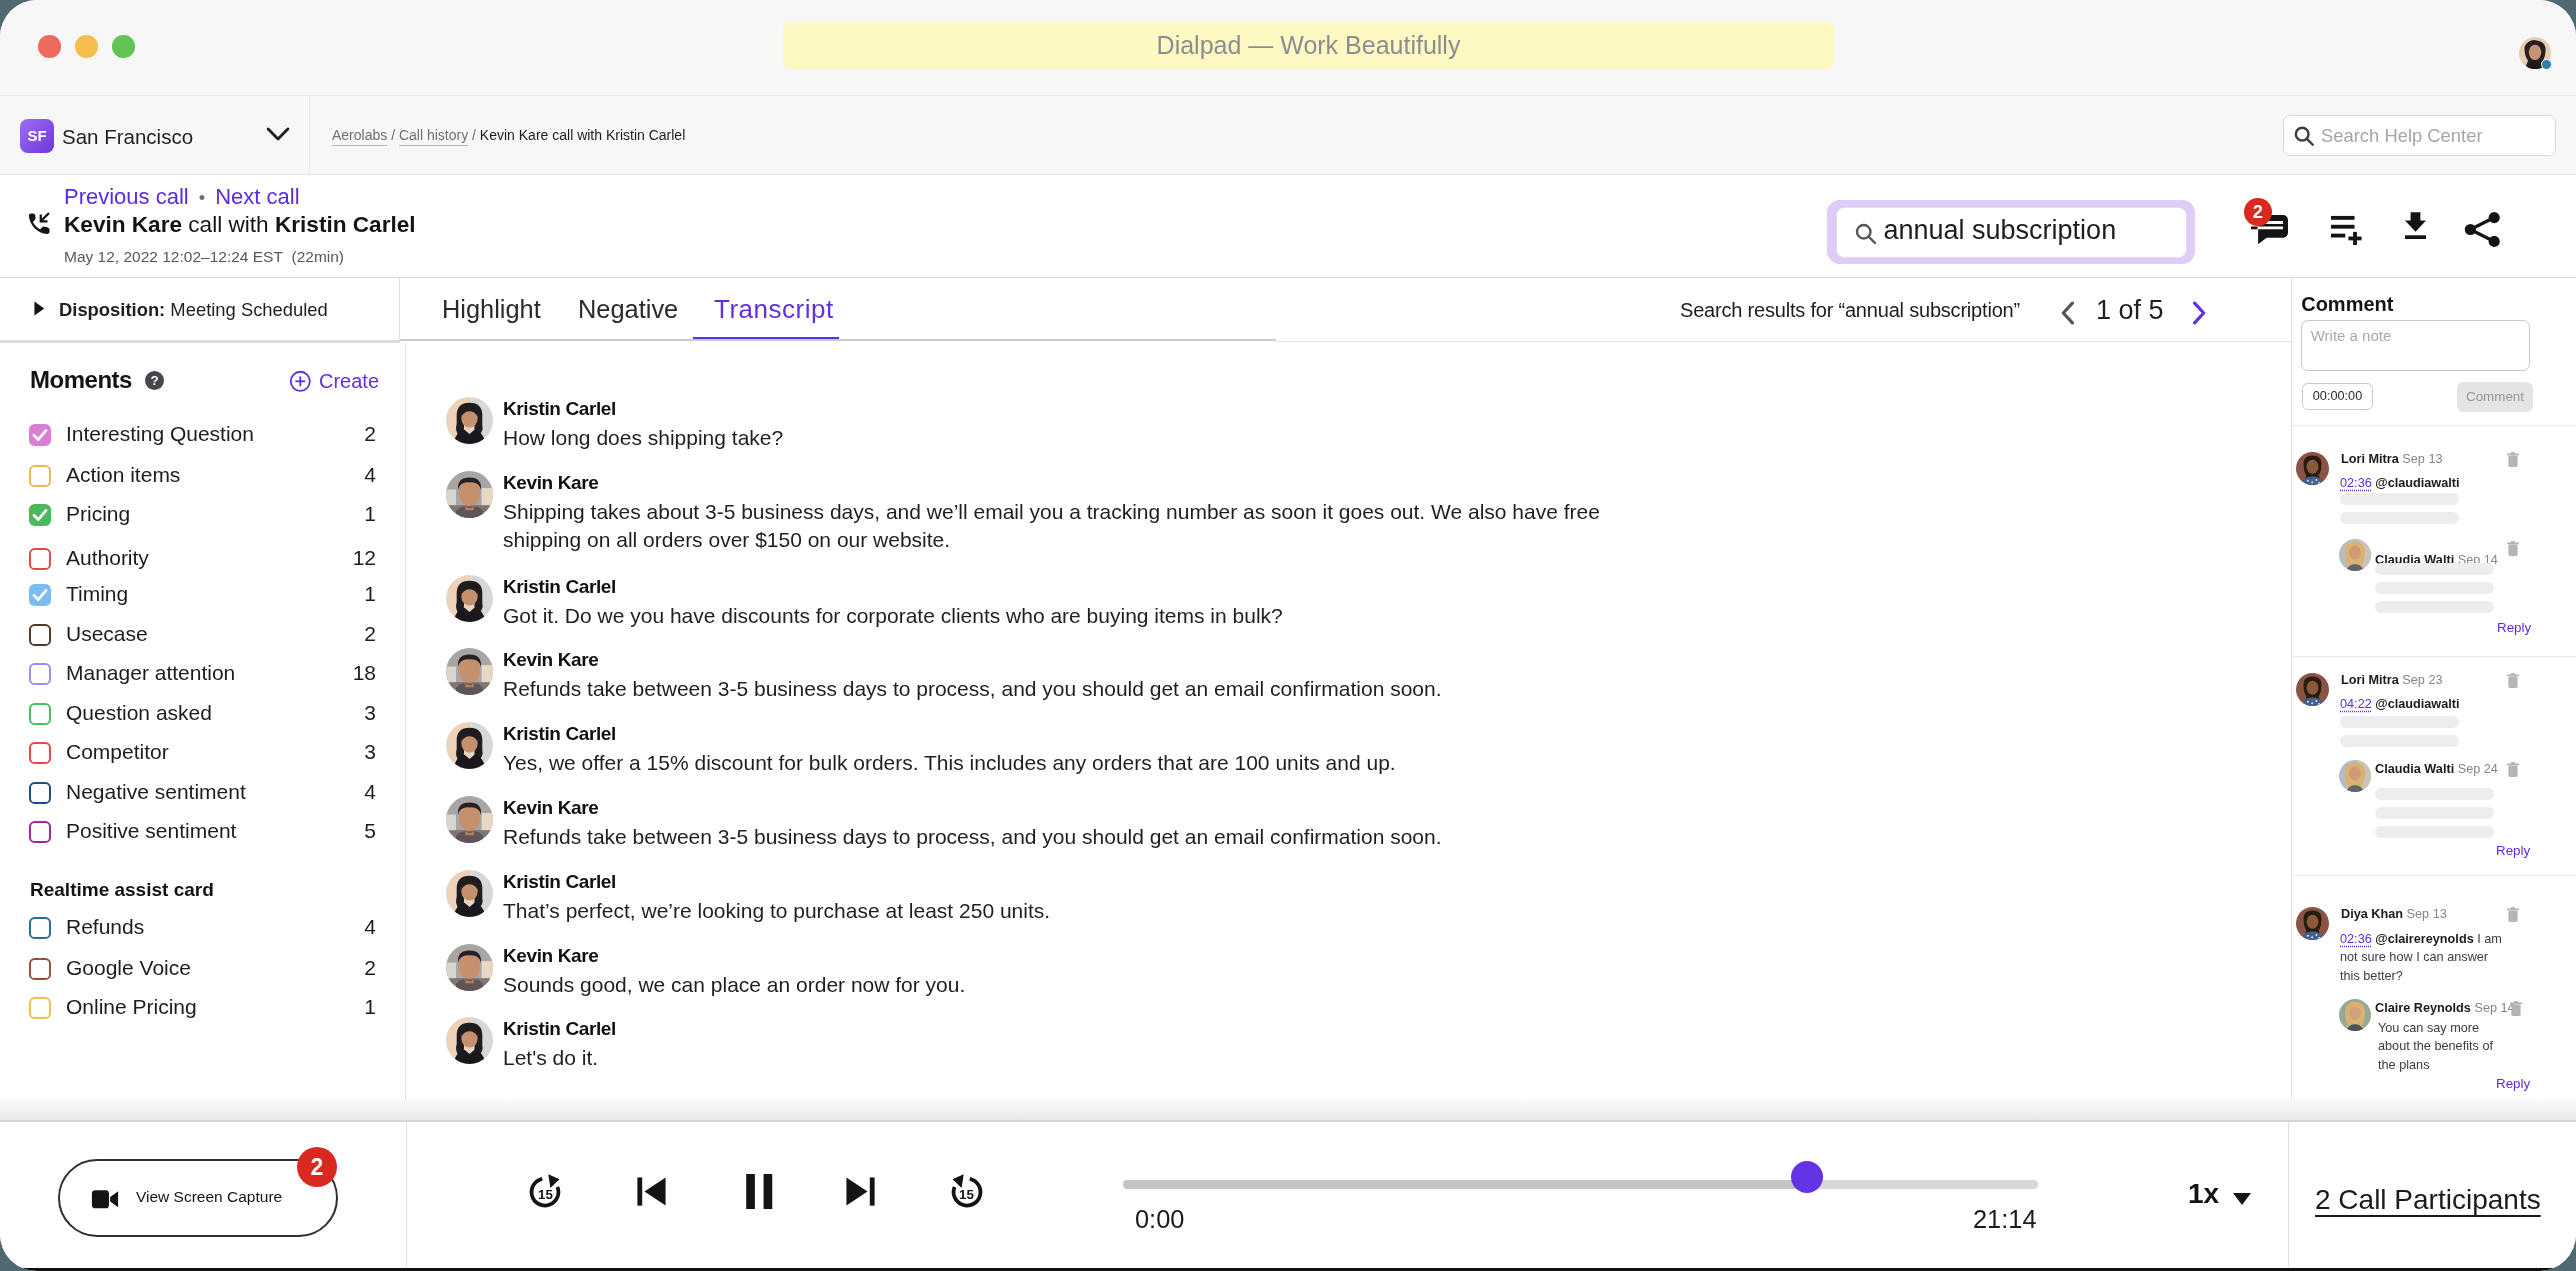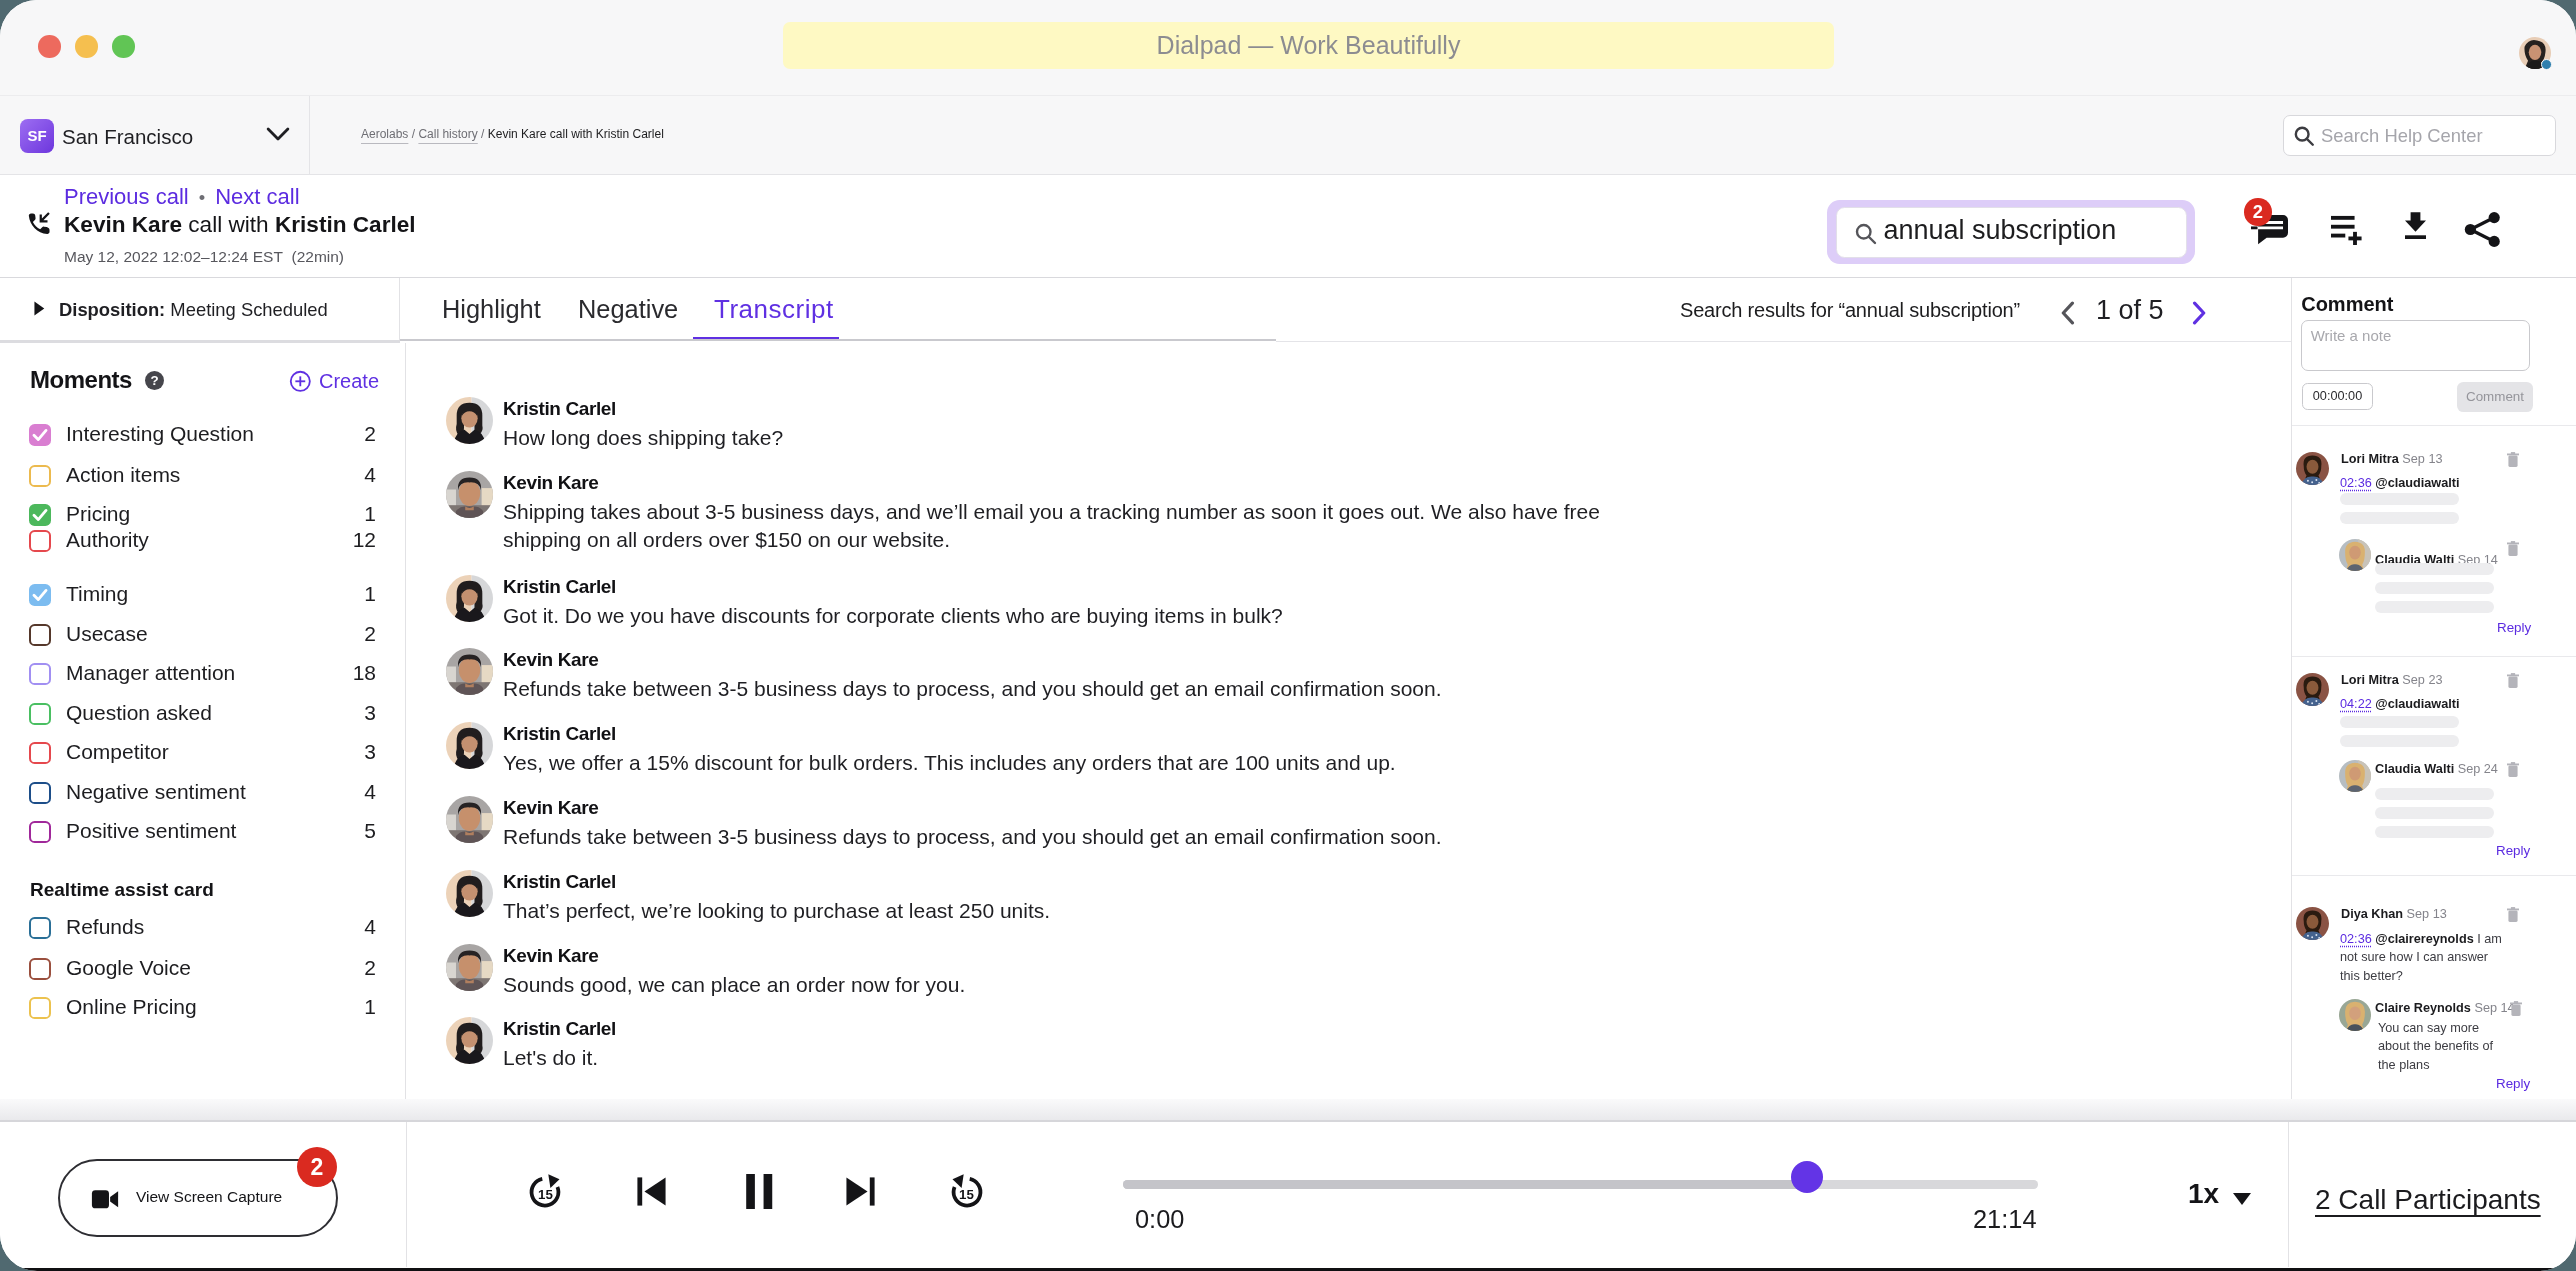--- a/index.html
+++ b/index.html
@@ -17,21 +17,21 @@
     display:flex; align-items:center; justify-content:center; }
 
   
   .secondbar { position:absolute; left:0; top:96px; width:2576px; height:79px;
     background:#f7f7f8; border-bottom:1.4px solid #e4e4e7; }
   .sfbadge { position:absolute; left:20px; top:22.6px; width:34px; height:34px; border-radius:7.8px;
     background:linear-gradient(135deg,#9d6ef2 0%,#6d36dd 100%);
     color:#fff; font-size:15px; font-weight:bold; display:flex; align-items:center; justify-content:center; }
   .sfname { position:absolute; left:62px; top:29px; font-size:20.5px; color:#1f1f23; font-weight:500; }
   .vdiv1 { position:absolute; left:309px; top:0px; width:1.4px; height:78px; background:#e4e4e7; }
-  .crumbs { position:absolute; left:332px; top:31px; font-size:12px; color:#6e6e74;margin-left:29px; }
+  .crumbs { position:absolute; left:332px; top:31px; font-size:14px; color:#6e6e74; }
   .crumbs .u { text-decoration:underline; text-decoration-color:#b9b9bf; text-underline-offset:5px; }
   .crumbs .last { color:#1d1d1f; }
   .helpsearch { position:absolute; left:2283px; top:19px; width:273px; height:41px; background:#fff;
     border:1.4px solid #d8d8dc; border-radius:7px; }
   .helpsearch span { position:absolute; left:37px; top:9.2px; font-size:18.4px; color:#a5a5ab; }
 
   
   .header { position:absolute; left:0; top:175px; width:2576px; height:103px; background:#fff;
     border-bottom:1.4px solid #d9d9dd; }
   .prevnext { position:absolute; left:64px; top:9.2px; font-size:22px; color:#5b2be0; }
@@ -319,21 +319,21 @@
     </div>
   <div class="mrow" style="top:504px;">
       <span class="cb filled" style="background:#4cb85c;">
         <svg width="22" height="22" viewBox="0 0 31 31">
           <use href="#chk"></use>
         </svg>
       </span>
       <span class="lab">Pricing</span>
       <span class="cnt">1</span>
     </div>
-  <div class="mrow" style="top:530px;">
+  <div class="mrow" style="top:548px;">
       <span class="cb" style="border-color:#e5484d;"></span>
       <span class="lab">Authority</span>
       <span class="cnt">12</span>
     </div>
   <div class="mrow" style="top:584px;">
       <span class="cb filled" style="background:#7cbcf0;">
         <svg width="22" height="22" viewBox="0 0 31 31">
           <use href="#chk"></use>
         </svg>
       </span>

